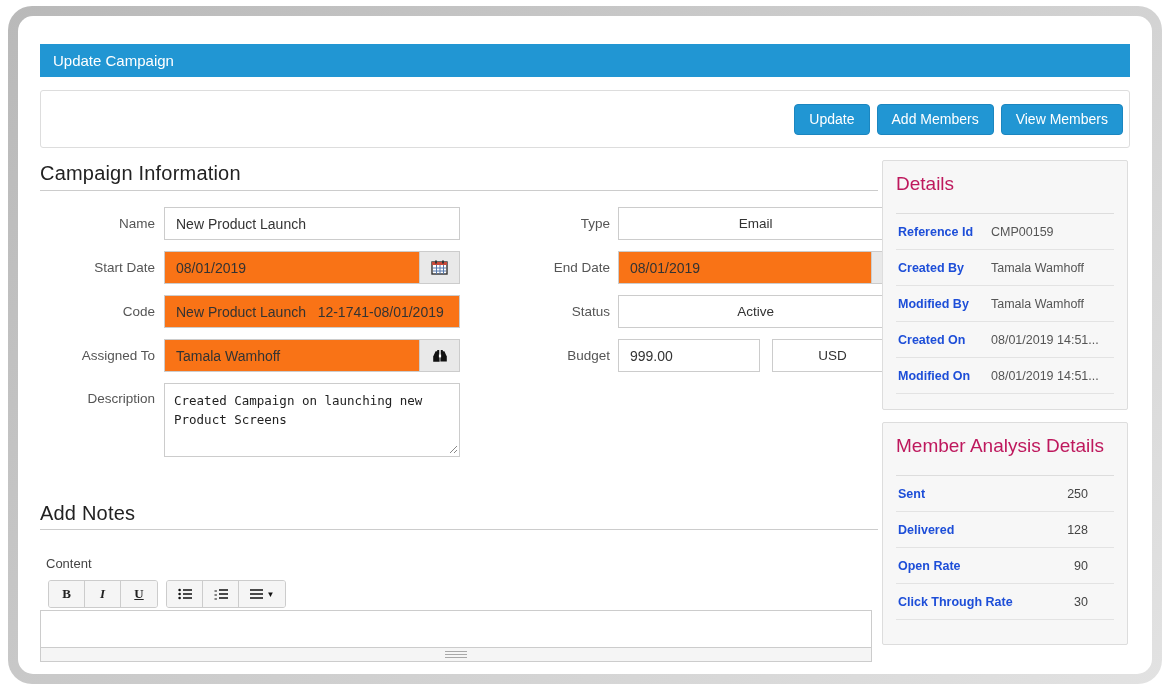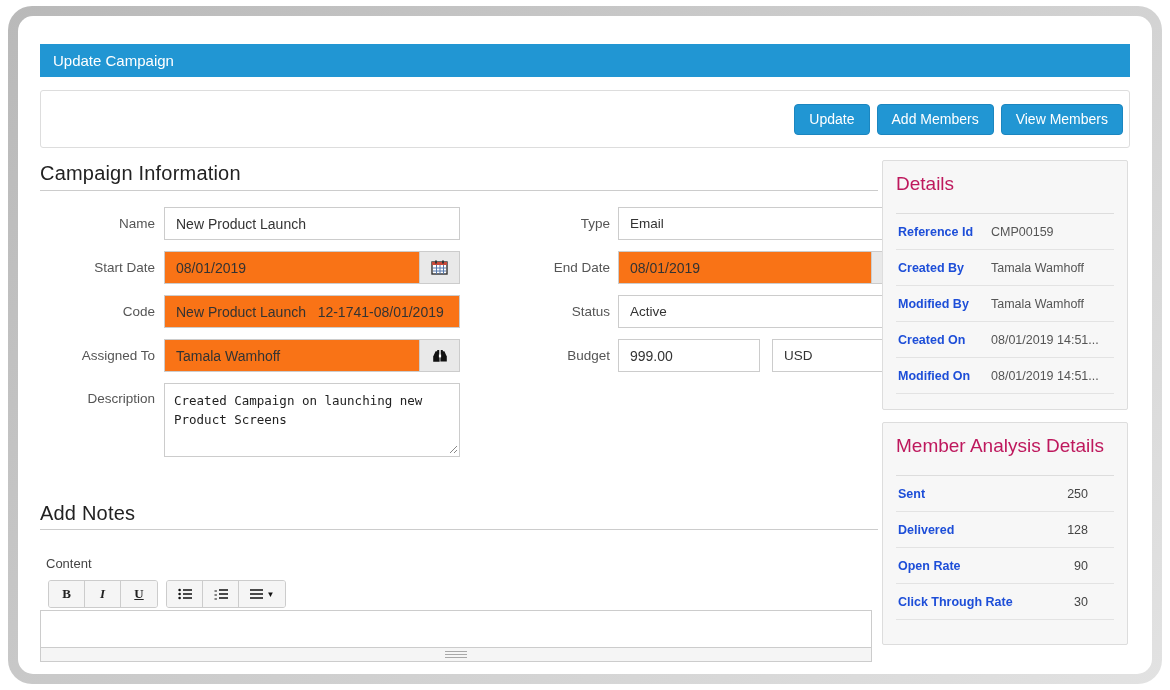--- a/index.html
+++ b/index.html
@@ -48,21 +48,21 @@
     font-size:14px; color:#333; background:transparent;
     font-family:"Liberation Sans",sans-serif; }
   .disabled-bg { background:#f97316; }
 
   .input-group { display:flex; }
   .input-group .grow { flex:1; min-width:0; }
   .ig-btn { width:40px; height:100%; border-left:1px solid #ccc; background:#e9e9e9;
     display:flex; align-items:center; justify-content:center; cursor:pointer; }
 
   .selectbox { display:flex; align-items:center; cursor:pointer; }
-  .selectbox .sel-text { flex:1; padding:0 11px; }
+  .selectbox .sel-text { flex:1; padding:0 11px;text-align:center; }
   .caret { font-size:9px; color:#111; padding-right:10px; }
 
   .desc-wrap { position:absolute; left:124px; top:223px; width:296px; height:74px; }
   textarea.desc { width:100%; height:100%; border:1px solid #ccc; resize:none;
     font-family:"DejaVu Sans Mono","Liberation Mono",monospace; font-size:12.5px;
     line-height:1.55; padding:7px 9px; color:#222; outline:none; }
   .resize-glyph { position:absolute; right:2px; bottom:3px; pointer-events:none; }
 
   
   .notes-area { position:absolute; left:40px; top:502px; width:838px; }

